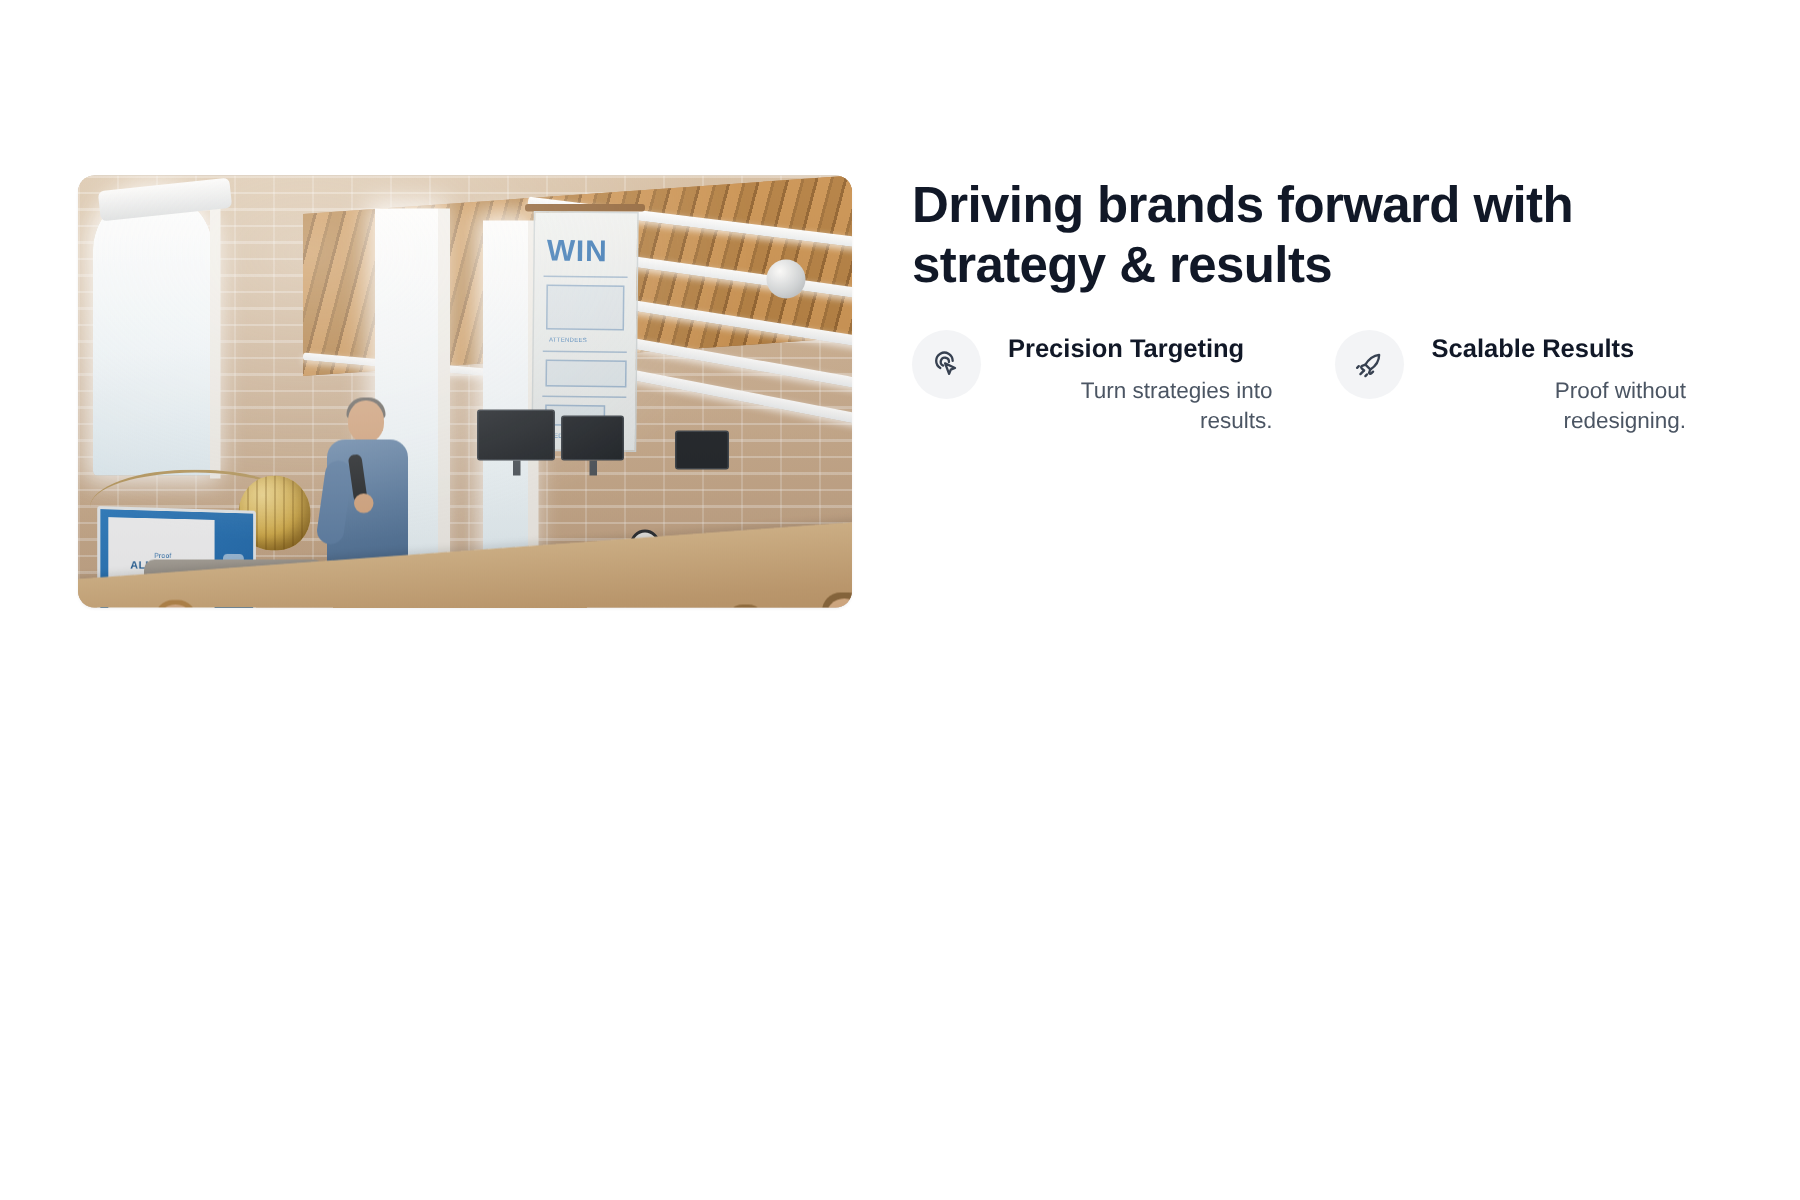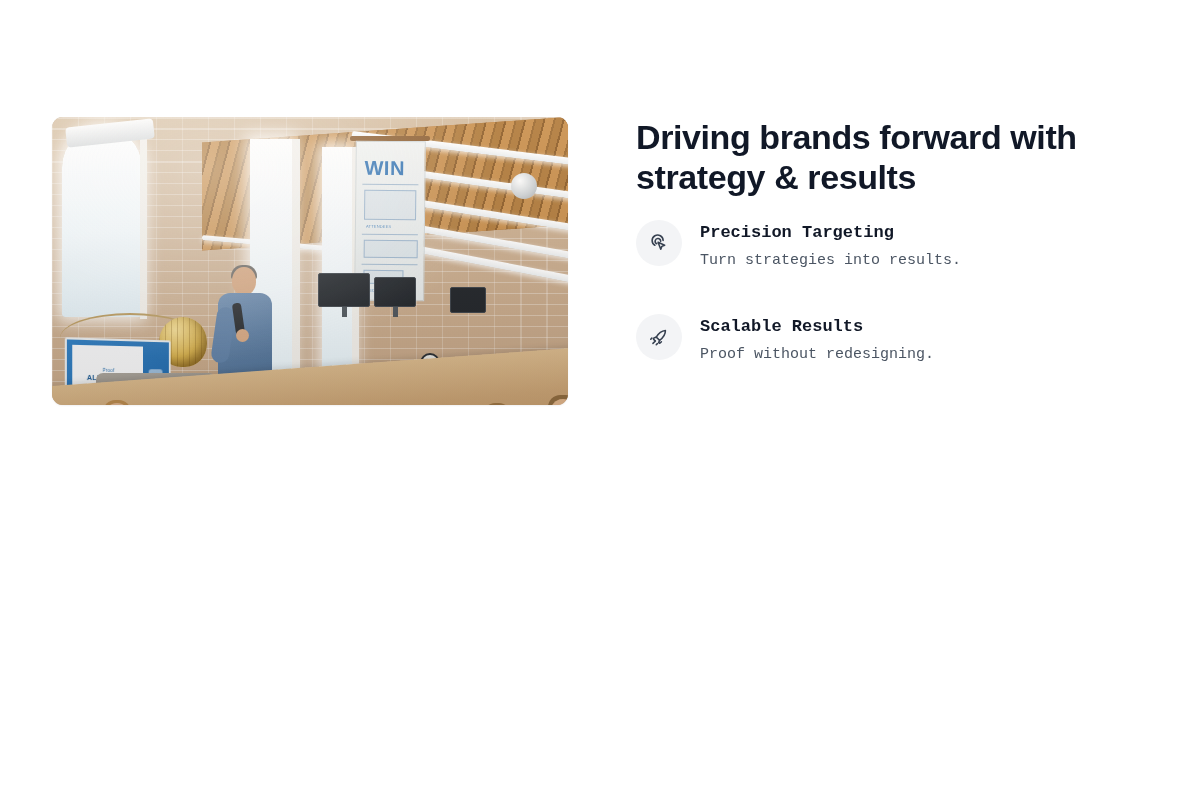--- a/index.html
+++ b/index.html
@@ -21,21 +21,21 @@
     overflow: hidden;
   }
 
   .section {
     position: absolute;
     left: 52px;
     top: 117px;
     width: 1096px;
     display: flex;
     align-items: flex-start;
-    gap: 68px;
+    gap: 40px;
   }
 
   
   .media-col {
     flex: 0 0 516px;
     width: 516px;
   }
 
   .photo-frame {
     position: relative;
@@ -381,23 +381,22 @@
   .subhead {
     font-size: 17px;
     line-height: 29px;
     color: #4b5563;
     margin: 0 0 38px 0;
     max-width: 516px;
   }
 
   .features {
     display: flex;
-    flex-direction: column;
+    flex-direction: row;
     gap: 42px;
-    font-family: Liberation Mono, monospace;
   }
 
   .feature {
     display: flex;
     align-items: flex-start;
     gap: 18px;
   }
 
   .feature-icon {
     flex: 0 0 46px;

